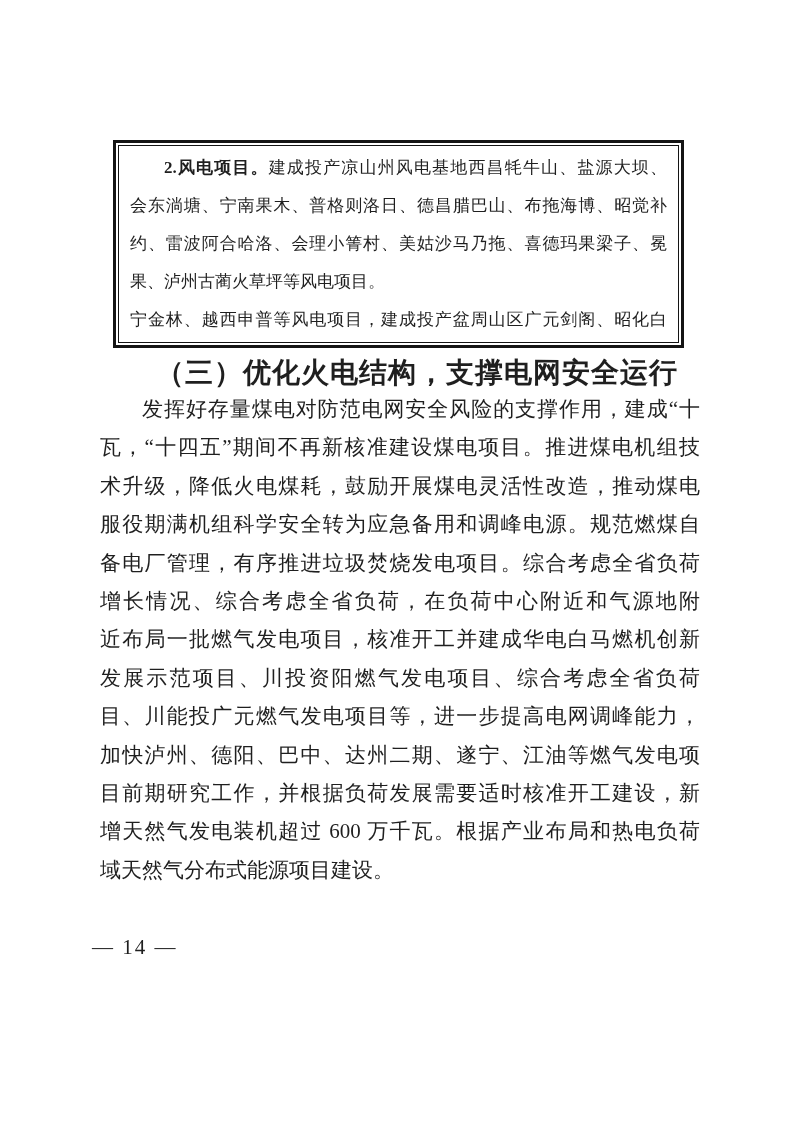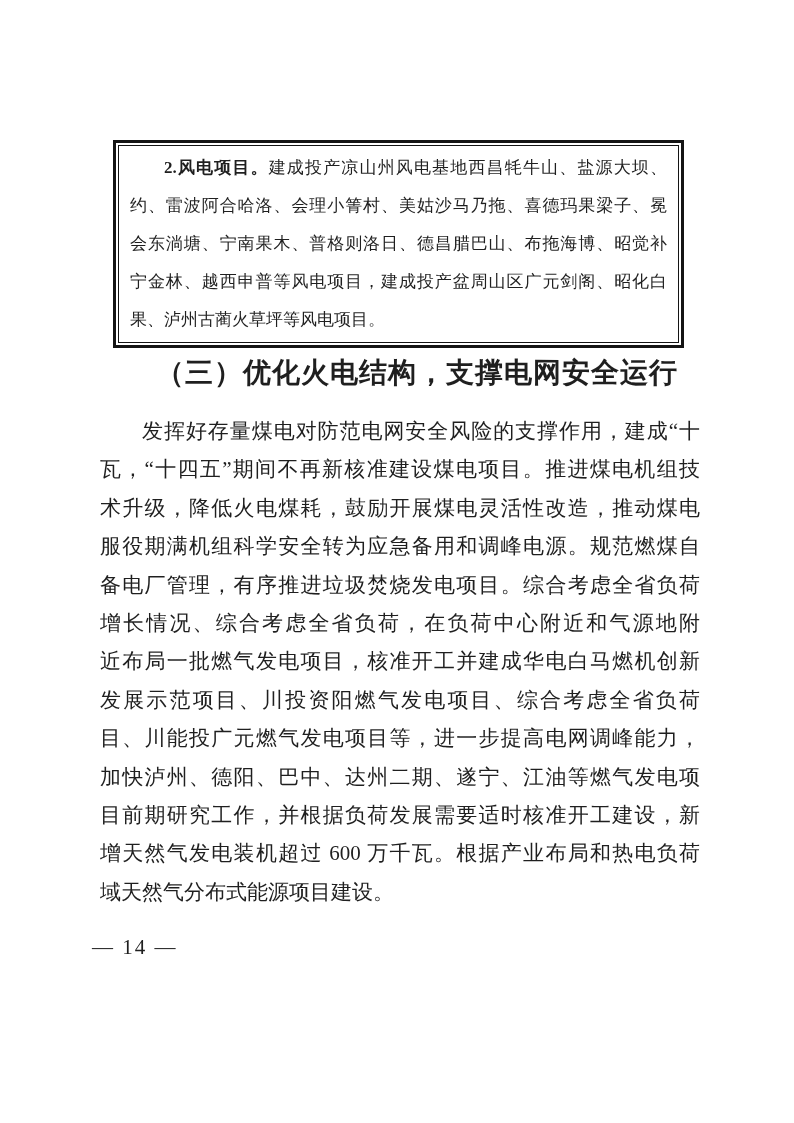--- a/index.html
+++ b/index.html
@@ -48,21 +48,21 @@
     font-size: 28px;
     font-weight: bold;
     text-indent: 2em;
     letter-spacing: 1px;
   }
 
   
   .paragraph {
     position: absolute;
     left: 100px;
-    top: 412px;
+    top: 390px;
     width: 600px;
   }
   .para-line {
     font-size: 21px;
     line-height: 38.4px;
     text-align: justify;
     text-align-last: justify;
   }
   .para-line.first { text-indent: 2em; }
   .para-line.last  { text-align-last: left; }
@@ -77,24 +77,24 @@
   }
 </style>
 </head>
 <body>
 
 <div class="page">
 
   <div class="callout-box">
     <div class="callout-inner">
       <div class="box-line first"><span class="bold">2.风电项目。</span><span>建成投产凉山州风电基地西昌牦牛山、盐源大坝、</span></div>
+      <div class="box-line">会东淌塘、宁南果木、普格则洛日、德昌腊巴山、布拖海博、昭觉补</div>
       <div class="box-line">约、雷波阿合哈洛、会理小箐村、美姑沙马乃拖、喜德玛果梁子、冕</div>
-      <div class="box-line">会东淌塘、宁南果木、普格则洛日、德昌腊巴山、布拖海博、昭觉补</div>
+      <div class="box-line last">果、泸州古蔺火草坪等风电项目。</div>
       <div class="box-line">宁金林、越西申普等风电项目，建成投产盆周山区广元剑阁、昭化白</div>
-      <div class="box-line last">果、泸州古蔺火草坪等风电项目。</div>
     </div>
   </div>
 
   <div class="section-heading">（三）优化火电结构，支撑电网安全运行</div>
 
   <div class="paragraph">
     <div class="para-line first">发挥好存量煤电对防范电网安全风险的支撑作用，建成“十</div>
     <div class="para-line">瓦，“十四五”期间不再新核准建设煤电项目。推进煤电机组技</div>
     <div class="para-line">术升级，降低火电煤耗，鼓励开展煤电灵活性改造，推动煤电</div>
     <div class="para-line">服役期满机组科学安全转为应急备用和调峰电源。规范燃煤自</div>

